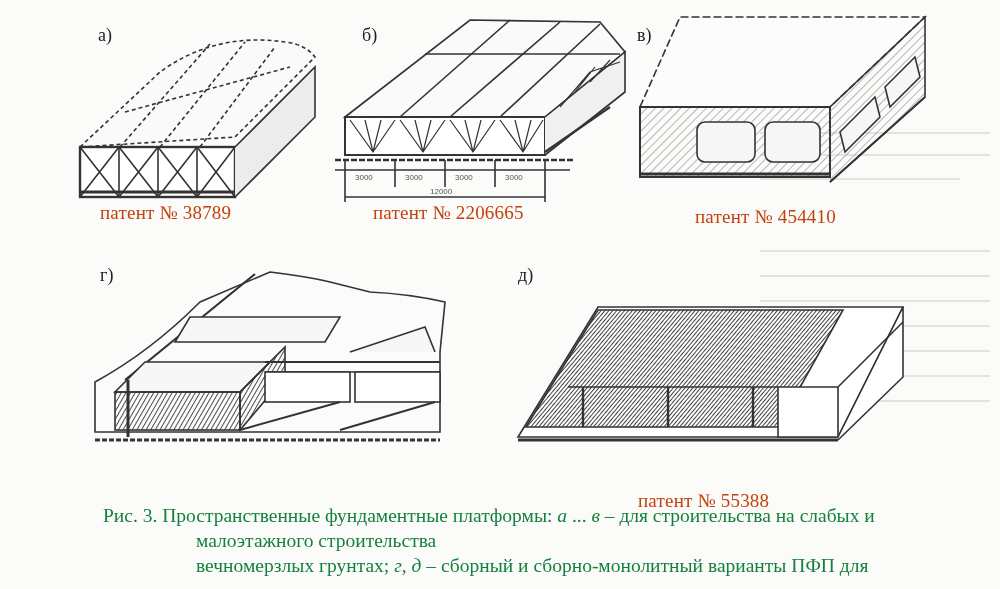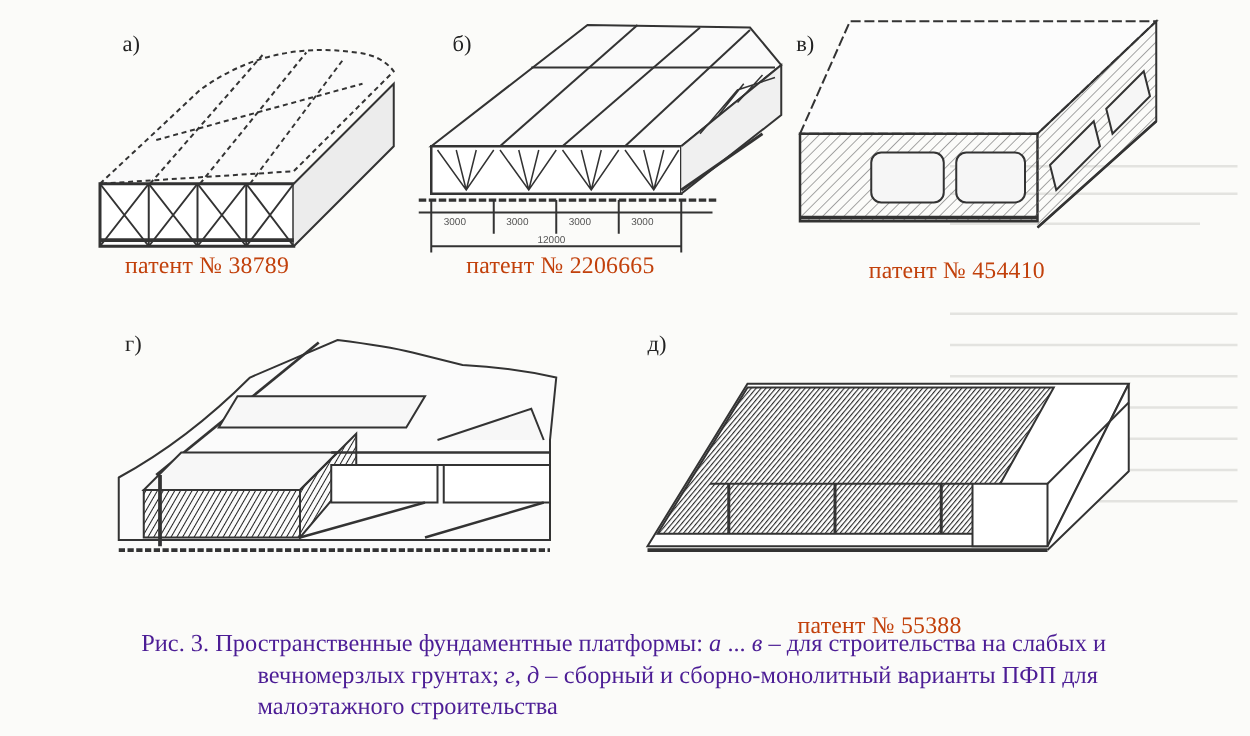--- a/index.html
+++ b/index.html
@@ -4,21 +4,21 @@
 <style>
   html, body { margin:0; padding:0; }
   body { width:1000px; height:589px; background:#fbfbf9; position:relative; overflow:hidden;
          font-family:"Liberation Serif", serif; color:#1e1e1e; }
   .bg-text { position:absolute; left:700px; top:100px; width:300px; height:400px; }
   .bg-line { position:absolute; height:2px; background:#e3e3e0; }
   .fig { position:absolute; }
   .fig svg { display:block; overflow:visible; }
   .sub-label { position:absolute; font-size:18px; color:#222; }
   .patent { position:absolute; font-size:19px; color:#c2410c; letter-spacing:0.2px; white-space:nowrap; }
-  .caption { position:absolute; left:113px; top:503px; width:880px; font-size:19.5px; line-height:25px; color:#4c1d95; }
+  .caption { position:absolute; left:103px; top:503px; width:880px; font-size:19.5px; line-height:25px; color:#15803d; }
   .caption .line { display:block; white-space:nowrap; }
   .caption .indent { padding-left:93px; }
   .caption i { font-style:italic; }
 </style>
 </head>
 <body>
 
 <div class="bg-text">
   <div class="bg-line" style="left:60px;top:32px;width:230px;"></div>
   <div class="bg-line" style="left:60px;top:54px;width:230px;"></div>
@@ -164,17 +164,17 @@
       <line x1="330" y1="125" x2="395" y2="60"></line>
     </g>
   </svg>
   <span class="patent" style="left:130px;top:182px;margin-top:46px;">патент № 55388</span>
 </div>
 
 <div class="caption">
   <span class="line">
     <span>Рис. 3. Пространственные фундаментные платформы: </span><i>а</i><span> ... </span><i>в</i><span> – для строительства на слабых и</span>
   </span>
+  <span class="line indent">малоэтажного строительства</span>
   <span class="line indent">
     <span>вечномерзлых грунтах; </span><i>г</i><span>, </span><i>д</i><span> – сборный и сборно-монолитный варианты ПФП для</span>
   </span>
-  <span class="line indent">малоэтажного строительства</span>
 </div>
 
 </body></html>

